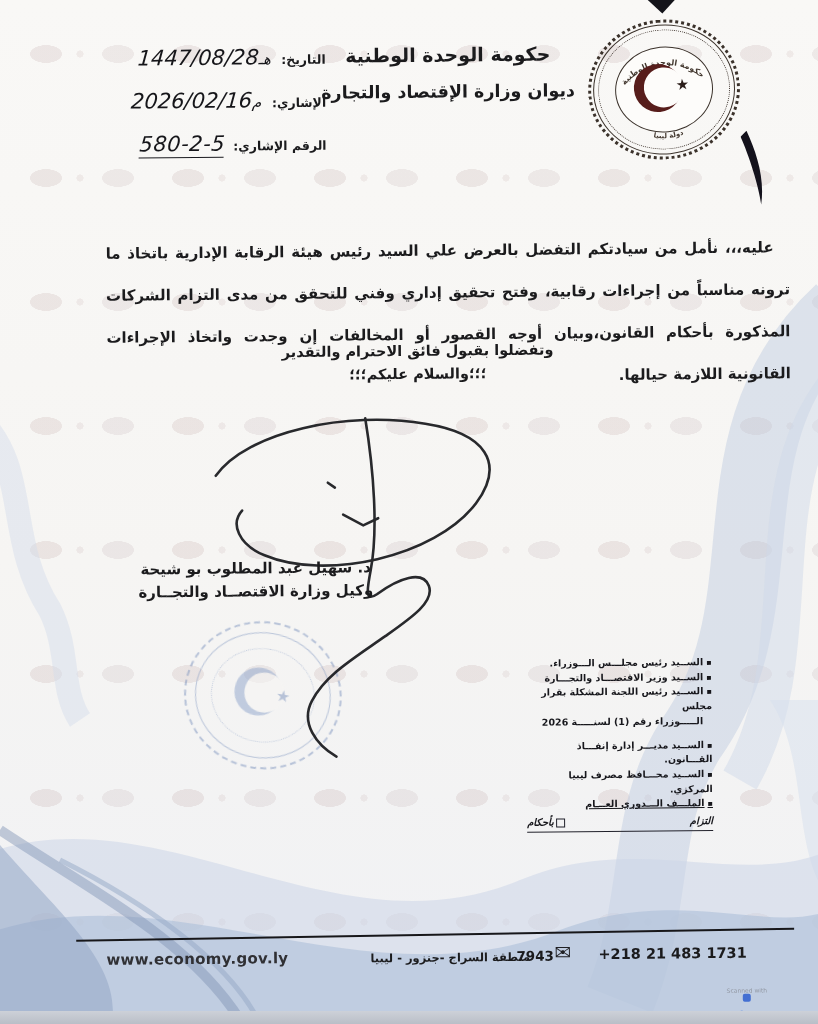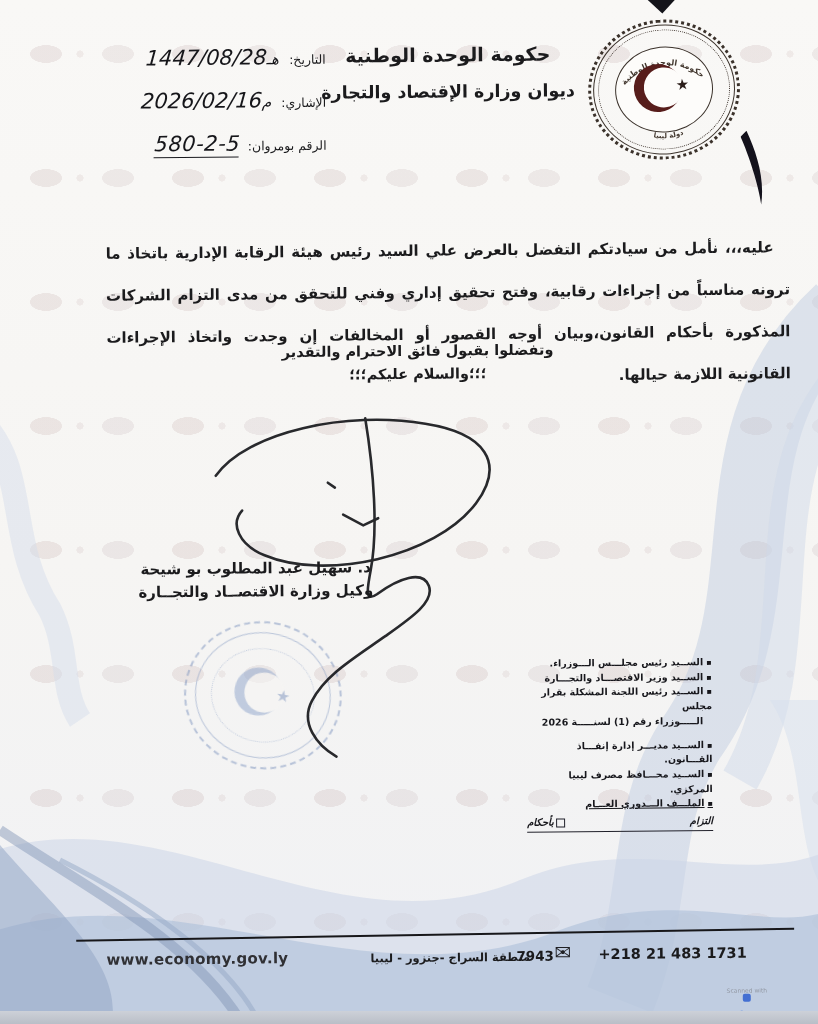--- a/index.html
+++ b/index.html
@@ -34,21 +34,21 @@
   .crescent .c2{position:absolute;left:10px;top:4px;width:40px;height:40px;background:#fdfcfa;border-radius:50%;}
   .seal .star{position:absolute;left:88px;top:58px;font-size:15px;color:#2b1e1a;}
 
   
   .org{position:absolute;left:312px;top:44px;width:280px;text-align:center;direction:rtl;font-weight:700;}
   .org .l1{font-size:19px;margin-bottom:16px;}
   .org .l2{font-size:17.5px;}
 
   .dates{position:absolute;left:38px;top:44px;width:292px;}
   .d-row{display:flex;direction:rtl;align-items:baseline;gap:8px;height:34px;margin-bottom:9px;}
-  .d-label{font-size:12.5px;font-weight:400;white-space:nowrap;}
+  .d-label{font-size:12.5px;font-weight:700;white-space:nowrap;}
   .hand{font-size:21px;font-style:italic;font-weight:500;letter-spacing:.5px;transform:skewX(-5deg);color:#16161a;white-space:nowrap;}
   .hand .suf{font-size:15px;margin-right:2px;}
   .u-line{border-bottom:1.6px solid #1a1a1f;padding-bottom:1px;}
 
   .body-par{position:absolute;left:108px;top:230px;width:684px;margin:0;direction:rtl;text-align:justify;
       font-size:15px;font-weight:700;line-height:2.8;text-indent:16px;}
   .closing{position:absolute;left:264px;top:340px;width:310px;text-align:center;direction:rtl;
       font-size:14.5px;font-weight:700;line-height:1.6;}
 
   .sig{position:absolute;left:138px;top:412px;overflow:visible;}
@@ -147,21 +147,21 @@
     <div class="dates">
       <div class="d-row">
         <span class="d-label">التاريخ:</span>
         <span class="hand" dir="ltr"><span class="suf">هـ</span><span>1447/08/28</span></span>
       </div>
       <div class="d-row">
         <span class="d-label">الإشاري:</span>
         <span class="hand" dir="ltr"><span class="suf">م</span><span>2026/02/16</span></span>
       </div>
       <div class="d-row">
-        <span class="d-label">الرقم بومروان:</span>
+        <span class="d-label">الرقم الإشاري:</span>
         <span class="hand u-line" dir="ltr">580-2-5</span>
       </div>
     </div>
 
     <svg class="ink-mark" width="30" height="78" viewBox="0 0 30 78">
       <path d="M 6,0 C 16,22 24,48 20,74 C 18,56 8,24 0,6 Z" fill="#14121c"></path>
     </svg>
 
     <p class="body-par">عليه،،، نأمل من سيادتكم التفضل بالعرض علي السيد رئيس هيئة الرقابة الإدارية باتخاذ ما ترونه مناسباً من إجراءات رقابية، وفتح تحقيق إداري وفني للتحقق من مدى التزام الشركات المذكورة بأحكام القانون،وبيان أوجه القصور أو المخالفات إن وجدت واتخاذ الإجراءات القانونية اللازمة حيالها.</p>
 

